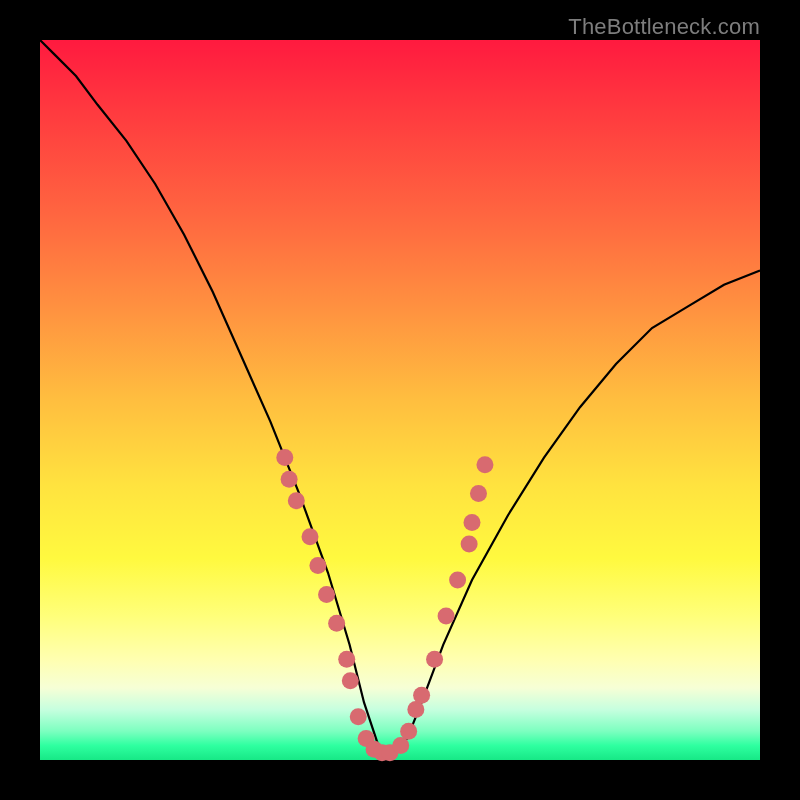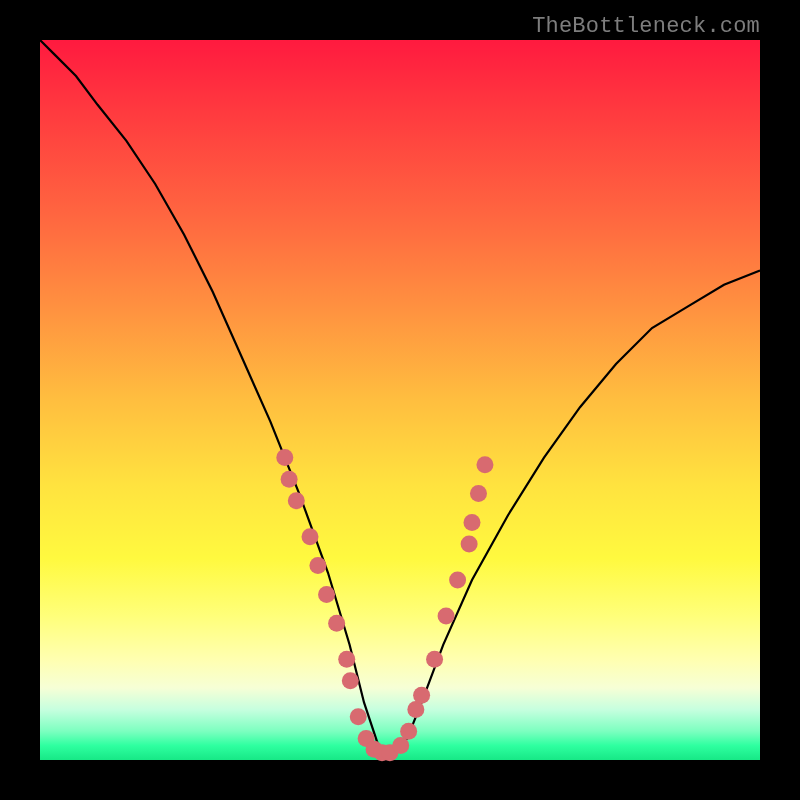--- a/index.html
+++ b/index.html
@@ -45,21 +45,20 @@
     );
   }
 
   .watermark {
     position: absolute;
     top: 14px;
     right: 40px;
     color: #7d7d7d;
     font-size: 22px;
     letter-spacing: 0.2px;
-    font-family: Liberation Mono, monospace;
   }
 
   svg.curves {
     position: absolute;
     left: 40px;
     top: 40px;
     width: 720px;
     height: 720px;
     overflow: visible;
   }

